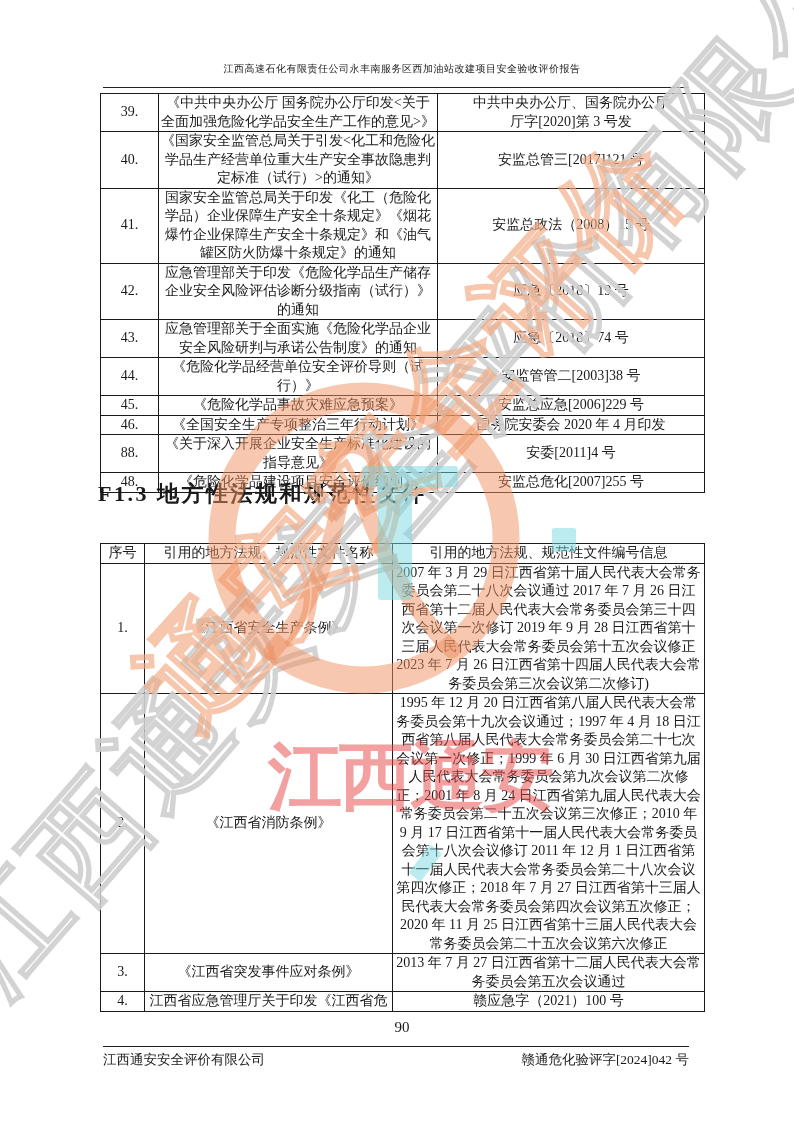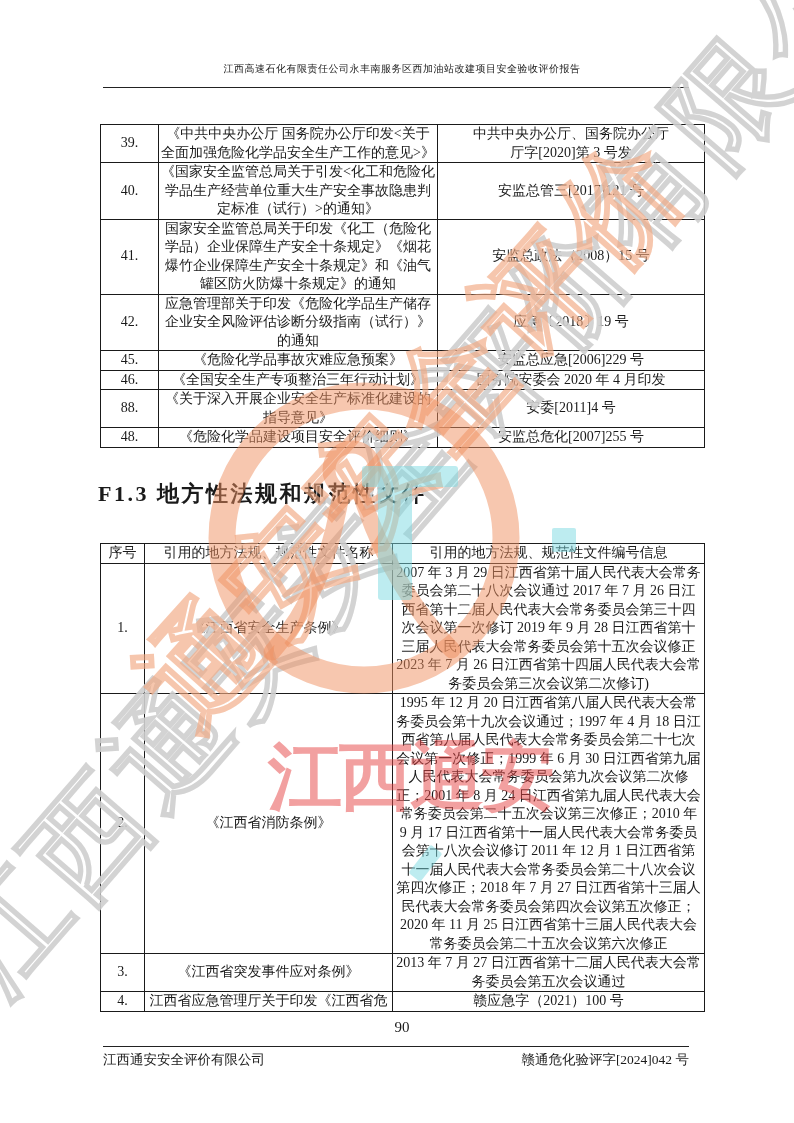--- a/index.html
+++ b/index.html
@@ -28,21 +28,21 @@
     font-size:14px;line-height:18.5px;
   }
   table.doc td,table.doc th{
     border:1.2px solid #1a1a1a;
     padding:0 2px;
     text-align:center;vertical-align:middle;
     white-space:pre-line;
     font-weight:400;
     overflow:hidden;
   }
-  #table-national{top:93px;margin-top:31px;}
+  #table-national{top:93px;}
   #table-local{top:543px;}
   
   .section-heading{
     position:absolute;left:98px;top:479px;
     font-size:22px;font-weight:700;letter-spacing:2.5px;
     font-family:"Liberation Serif","DejaVu Serif",serif;
     white-space:nowrap;
   }
   
   .page-number{
@@ -92,20 +92,30 @@
         </tr>
         <tr>
           <td>41.</td>
           <td>国家安全监管总局关于印发《化工（危险化学品）企业保障生产安全十条规定》《烟花爆竹企业保障生产安全十条规定》和《油气罐区防火防爆十条规定》的通知</td>
           <td>安监总政法（2008）15 号</td>
         </tr>
         <tr>
           <td>42.</td>
           <td>应急管理部关于印发《危险化学品生产储存企业安全风险评估诊断分级指南（试行）》的通知</td>
           <td>应急〔2018〕19 号</td>
+        </tr>
+        <tr>
+          <td>43.</td>
+          <td>应急管理部关于全面实施《危险化学品企业安全风险研判与承诺公告制度》的通知</td>
+          <td>应急〔2018〕74 号</td>
+        </tr>
+        <tr>
+          <td>44.</td>
+          <td>《危险化学品经营单位安全评价导则（试行）》</td>
+          <td>安监管管二[2003]38 号</td>
         </tr>
         <tr>
           <td>45.</td>
           <td>《危险化学品事故灾难应急预案》</td>
           <td>安监总应急[2006]229 号</td>
         </tr>
         <tr>
           <td>46.</td>
           <td>《全国安全生产专项整治三年行动计划》</td>
           <td>国务院安委会 2020 年 4 月印发</td>

